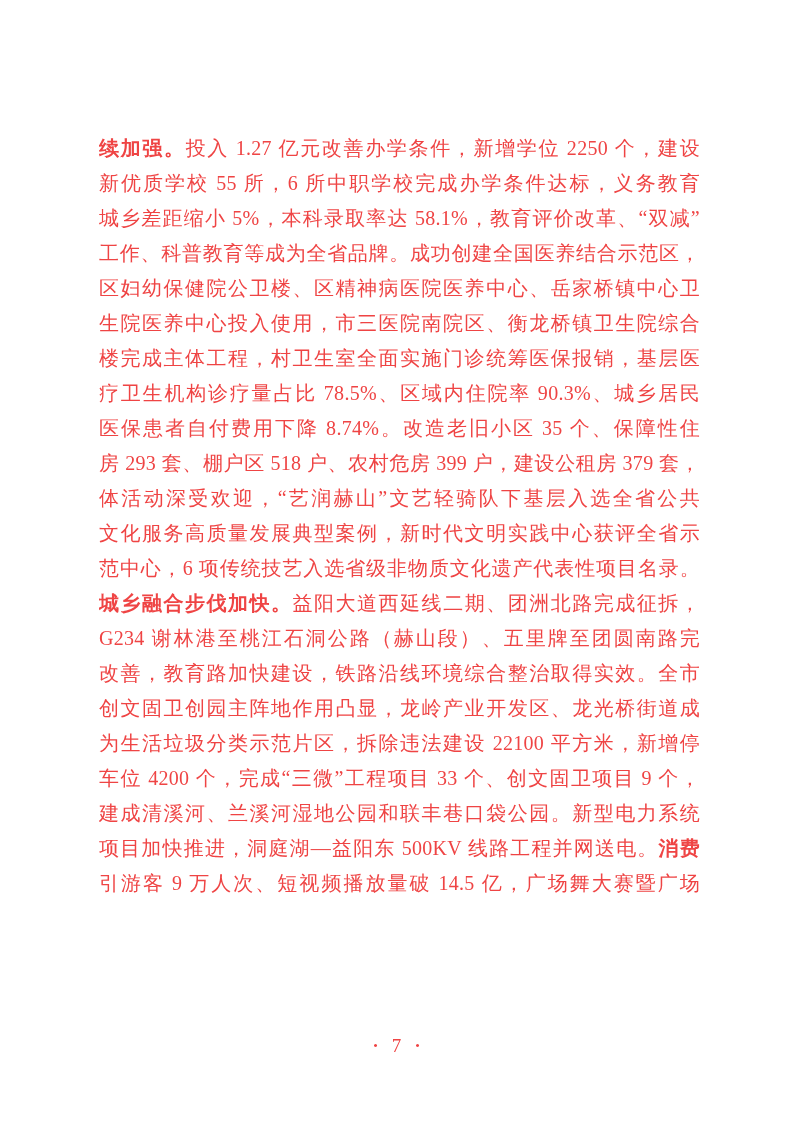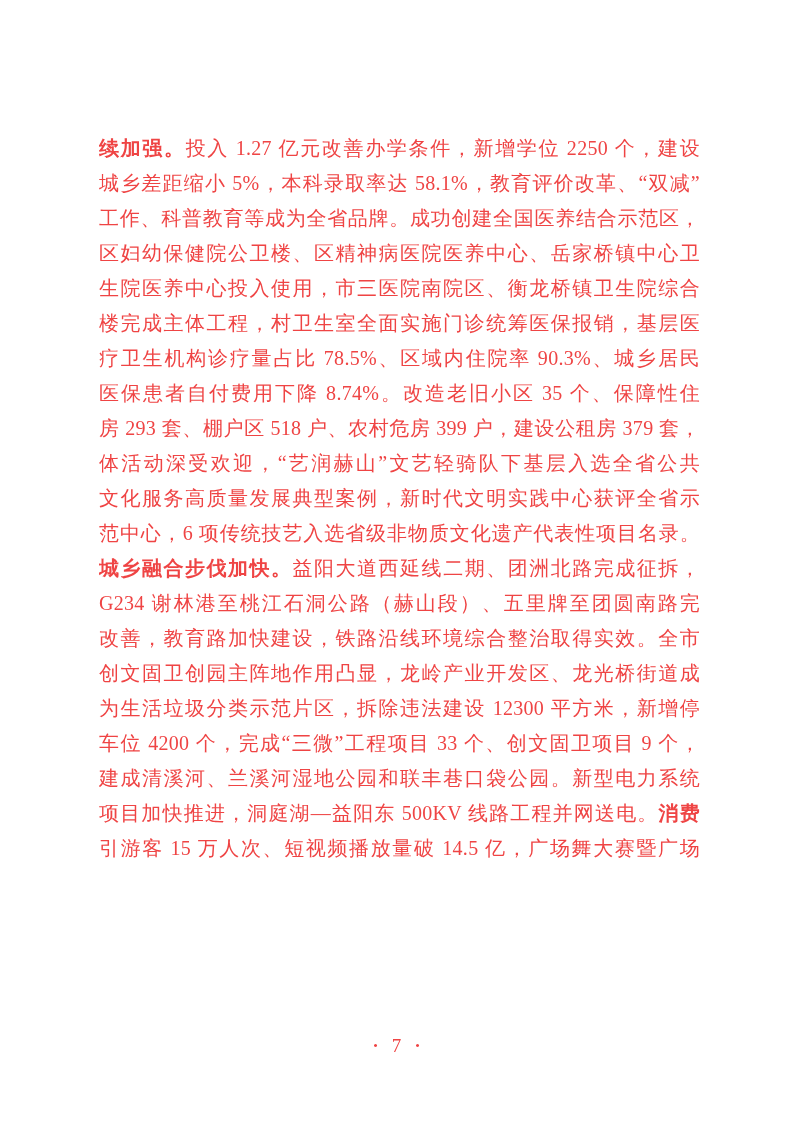--- a/index.html
+++ b/index.html
@@ -58,40 +58,41 @@
     line-height: 1;
   }
 </style>
 </head>
 <body>
 
 <div class="page" style="background: rgb(255, 255, 255); color: #ef4444;">
 
   <div class="text-block" id="lines-container">
       <div class="line"><span class="seg b">续加强。</span><span class="seg">投入 1.27 亿元改善办学条件，新增学位 2250 个，建设</span></div>
+      <div class="line"><span class="seg">新优质学校 55 所，6 所中职学校完成办学条件达标，义务教育</span></div>
       <div class="line"><span class="seg">城乡差距缩小 5%，本科录取率达 58.1%，教育评价改革、“双减”</span></div>
       <div class="line"><span class="seg">工作、科普教育等成为全省品牌。成功创建全国医养结合示范区，</span></div>
       <div class="line"><span class="seg">区妇幼保健院公卫楼、区精神病医院医养中心、岳家桥镇中心卫</span></div>
       <div class="line"><span class="seg">生院医养中心投入使用，市三医院南院区、衡龙桥镇卫生院综合</span></div>
       <div class="line"><span class="seg">楼完成主体工程，村卫生室全面实施门诊统筹医保报销，基层医</span></div>
       <div class="line"><span class="seg">疗卫生机构诊疗量占比 78.5%、区域内住院率 90.3%、城乡居民</span></div>
       <div class="line"><span class="seg">医保患者自付费用下降 8.74%。改造老旧小区 35 个、保障性住</span></div>
       <div class="line"><span class="seg">房 293 套、棚户区 518 户、农村危房 399 户，建设公租房 379 套，</span></div>
       <div class="line"><span class="seg">体活动深受欢迎，“艺润赫山”文艺轻骑队下基层入选全省公共</span></div>
       <div class="line"><span class="seg">文化服务高质量发展典型案例，新时代文明实践中心获评全省示</span></div>
       <div class="line"><span class="seg">范中心，6 项传统技艺入选省级非物质文化遗产代表性项目名录。</span></div>
       <div class="line"><span class="seg b">城乡融合步伐加快。</span><span class="seg">益阳大道西延线二期、团洲北路完成征拆，</span></div>
       <div class="line"><span class="seg">G234 谢林港至桃江石洞公路（赫山段）、五里牌至团圆南路完</span></div>
       <div class="line"><span class="seg">改善，教育路加快建设，铁路沿线环境综合整治取得实效。全市</span></div>
       <div class="line"><span class="seg">创文固卫创园主阵地作用凸显，龙岭产业开发区、龙光桥街道成</span></div>
-      <div class="line"><span class="seg">为生活垃圾分类示范片区，拆除违法建设 12300 平方米，新增停</span></div>
+      <div class="line"><span class="seg">为生活垃圾分类示范片区，拆除违法建设 22100 平方米，新增停</span></div>
       <div class="line"><span class="seg">车位 4200 个，完成“三微”工程项目 33 个、创文固卫项目 9 个，</span></div>
       <div class="line"><span class="seg">建成清溪河、兰溪河湿地公园和联丰巷口袋公园。新型电力系统</span></div>
       <div class="line"><span class="seg">项目加快推进，洞庭湖—益阳东 500KV 线路工程并网送电。</span><span class="seg b">消费</span></div>
-      <div class="line"><span class="seg">引游客 15 万人次、短视频播放量破 14.5 亿，广场舞大赛暨广场</span></div>
+      <div class="line"><span class="seg">引游客 9 万人次、短视频播放量破 14.5 亿，广场舞大赛暨广场</span></div>
     </div>
 
   <div class="footer">
     <span class="dot">•</span>
     <span class="pagenum">7</span>
     <span class="dot">•</span>
   </div>
 
 </div>
 

